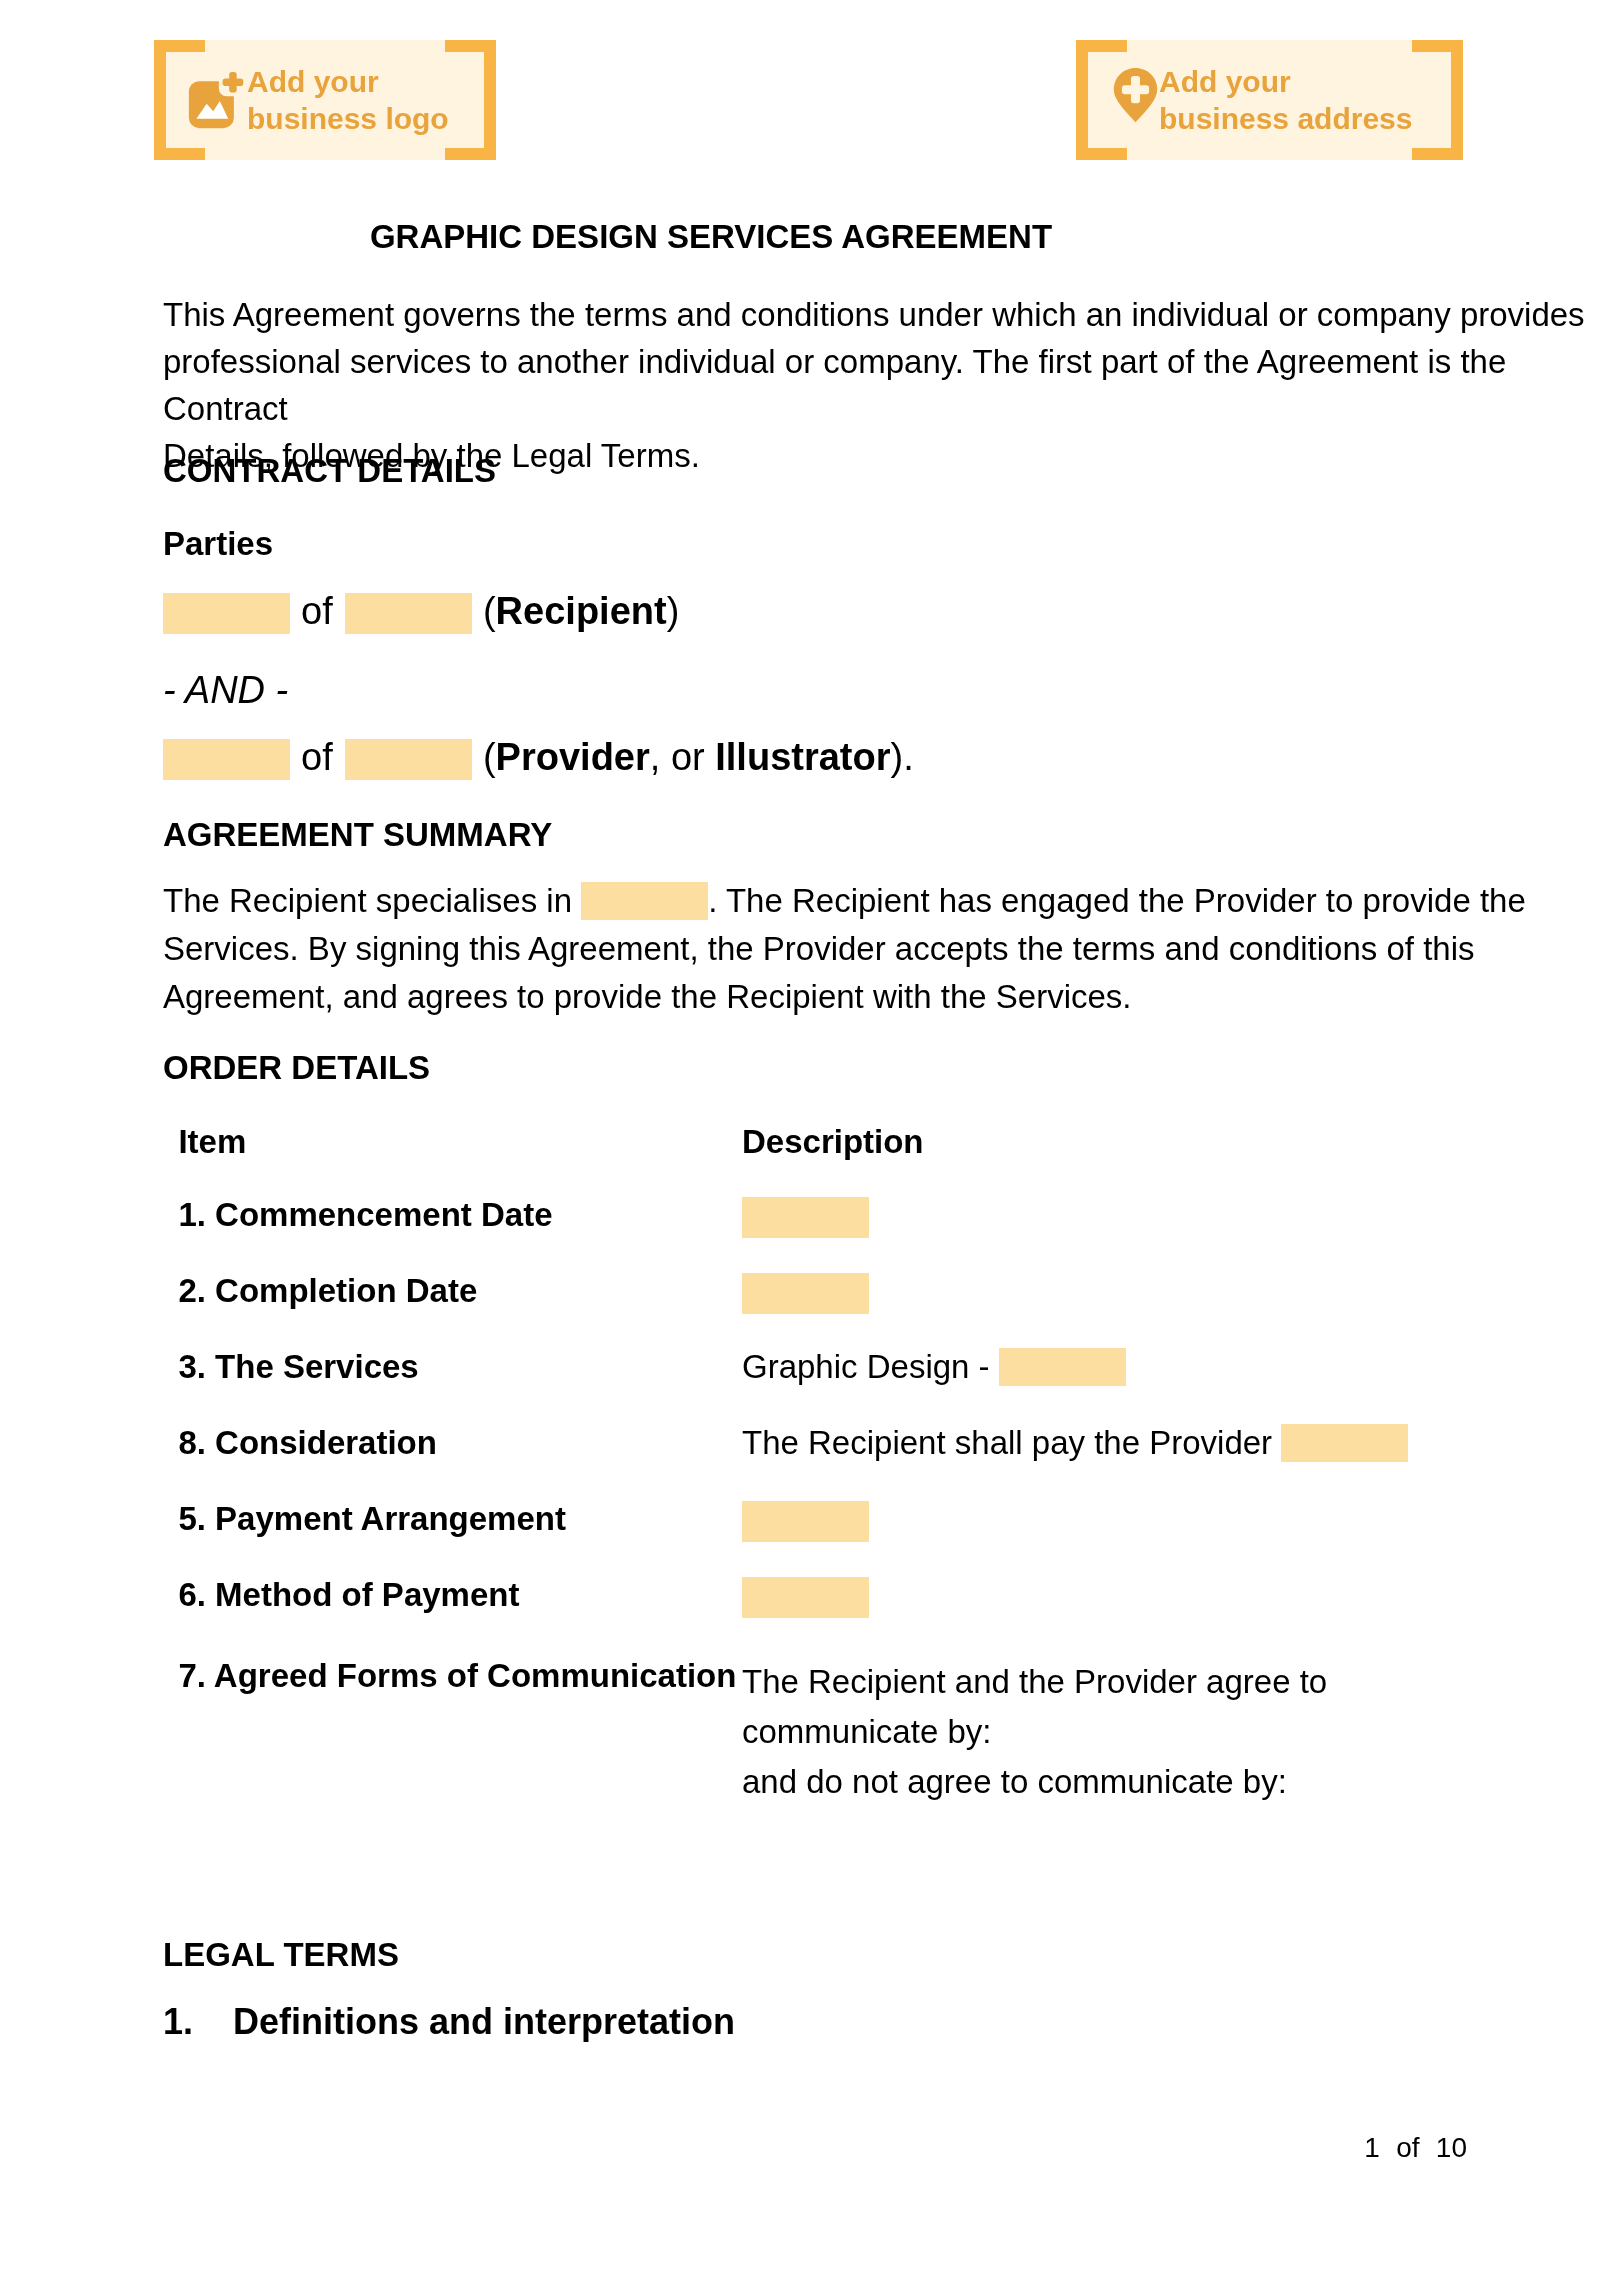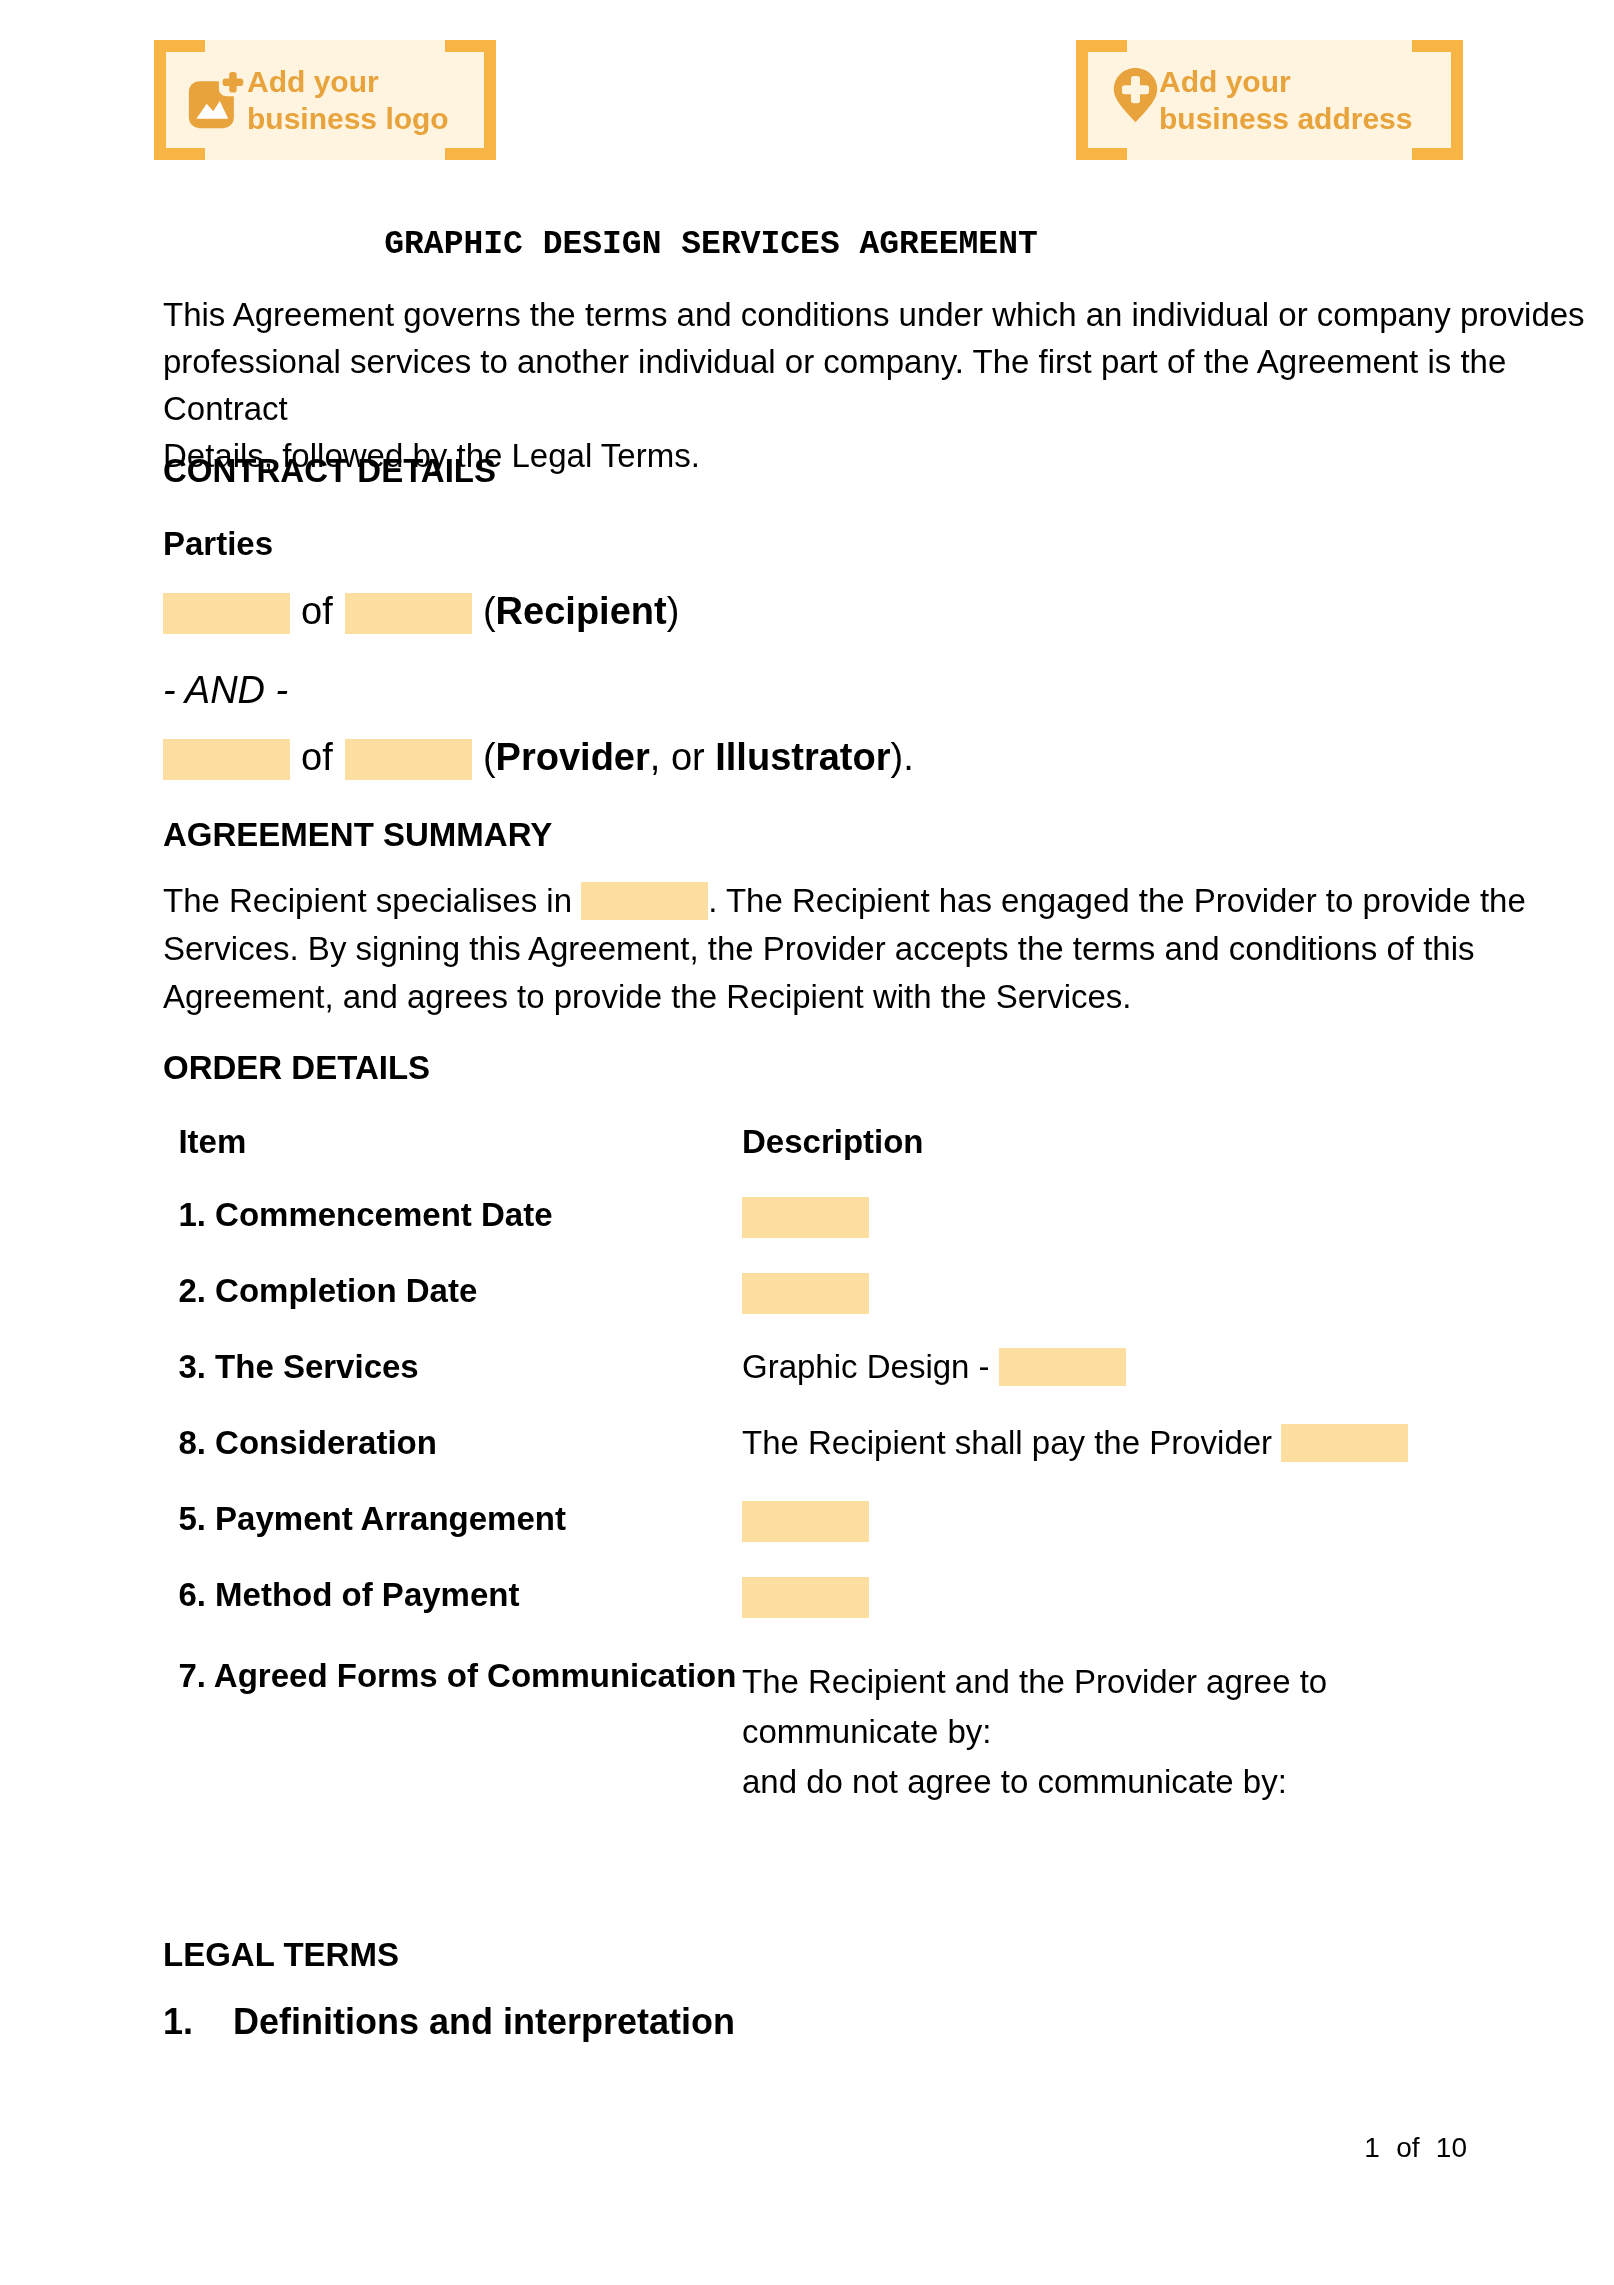--- a/index.html
+++ b/index.html
@@ -22,21 +22,21 @@
   .bk.bl{left:0;bottom:0;width:51px;height:11.8px;}
   .bk.tr{right:0;top:0;width:51px;height:11.8px;}
   .bk.br{right:0;bottom:0;width:51px;height:11.8px;}
   .badge-inner{position:absolute;left:33px;top:0;height:100%;display:flex;align-items:center;}
   .badge-address .badge-inner{left:36px;}
   .badge-text{font-weight:bold;font-size:30px;line-height:37px;color:#E8A33C;white-space:nowrap;}
   
   .abs{position:absolute;left:163px;}
   .body36{font-size:33px;line-height:47px;}
   .h36{font-size:33px;font-weight:bold;line-height:40px;}
-  .doc-title{position:absolute;left:0;top:226px;width:1422px;text-align:center;font-size:33px;font-weight:bold;font-family:Liberation Mono, monospace;}
+  .doc-title{position:absolute;left:0;top:218px;width:1422px;text-align:center;font-size:33px;font-weight:bold;}
   .hl{display:inline-block;width:127px;height:41px;background:#FCDEA1;vertical-align:middle;}
   .hl.inline{height:38px;margin-top:-5.4px;}
   .line36{font-size:38px;white-space:nowrap;}
   .party-line .mid{margin:0 12.7px 0 11px;}
   
   .trow{position:absolute;left:163px;width:1300px;font-size:33px;}
   .cell-item{position:absolute;left:15.4px;top:0;font-weight:bold;white-space:nowrap;}
   .cell-desc{position:absolute;left:579px;top:0;white-space:nowrap;}
   .cell-desc .dline{line-height:50px;}
   .thead .cell-item,.thead .cell-desc{font-weight:bold;}

